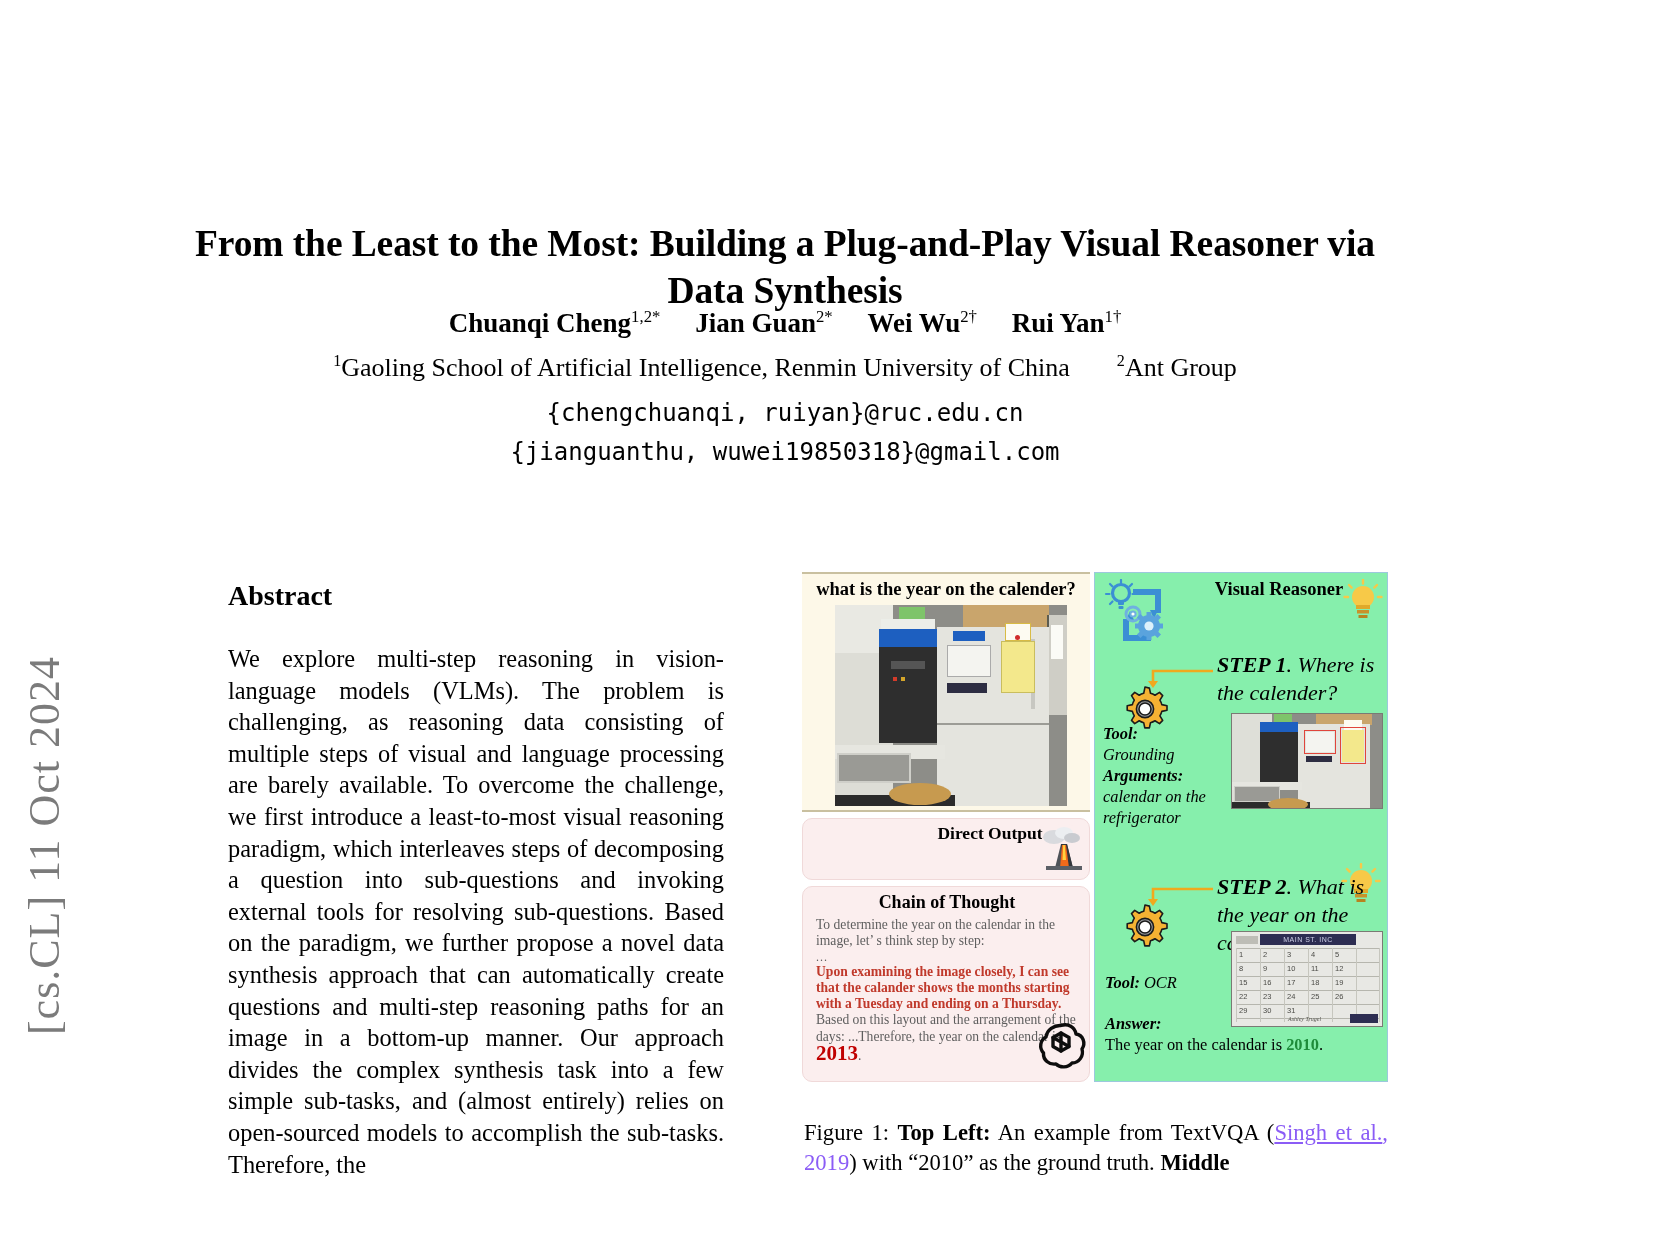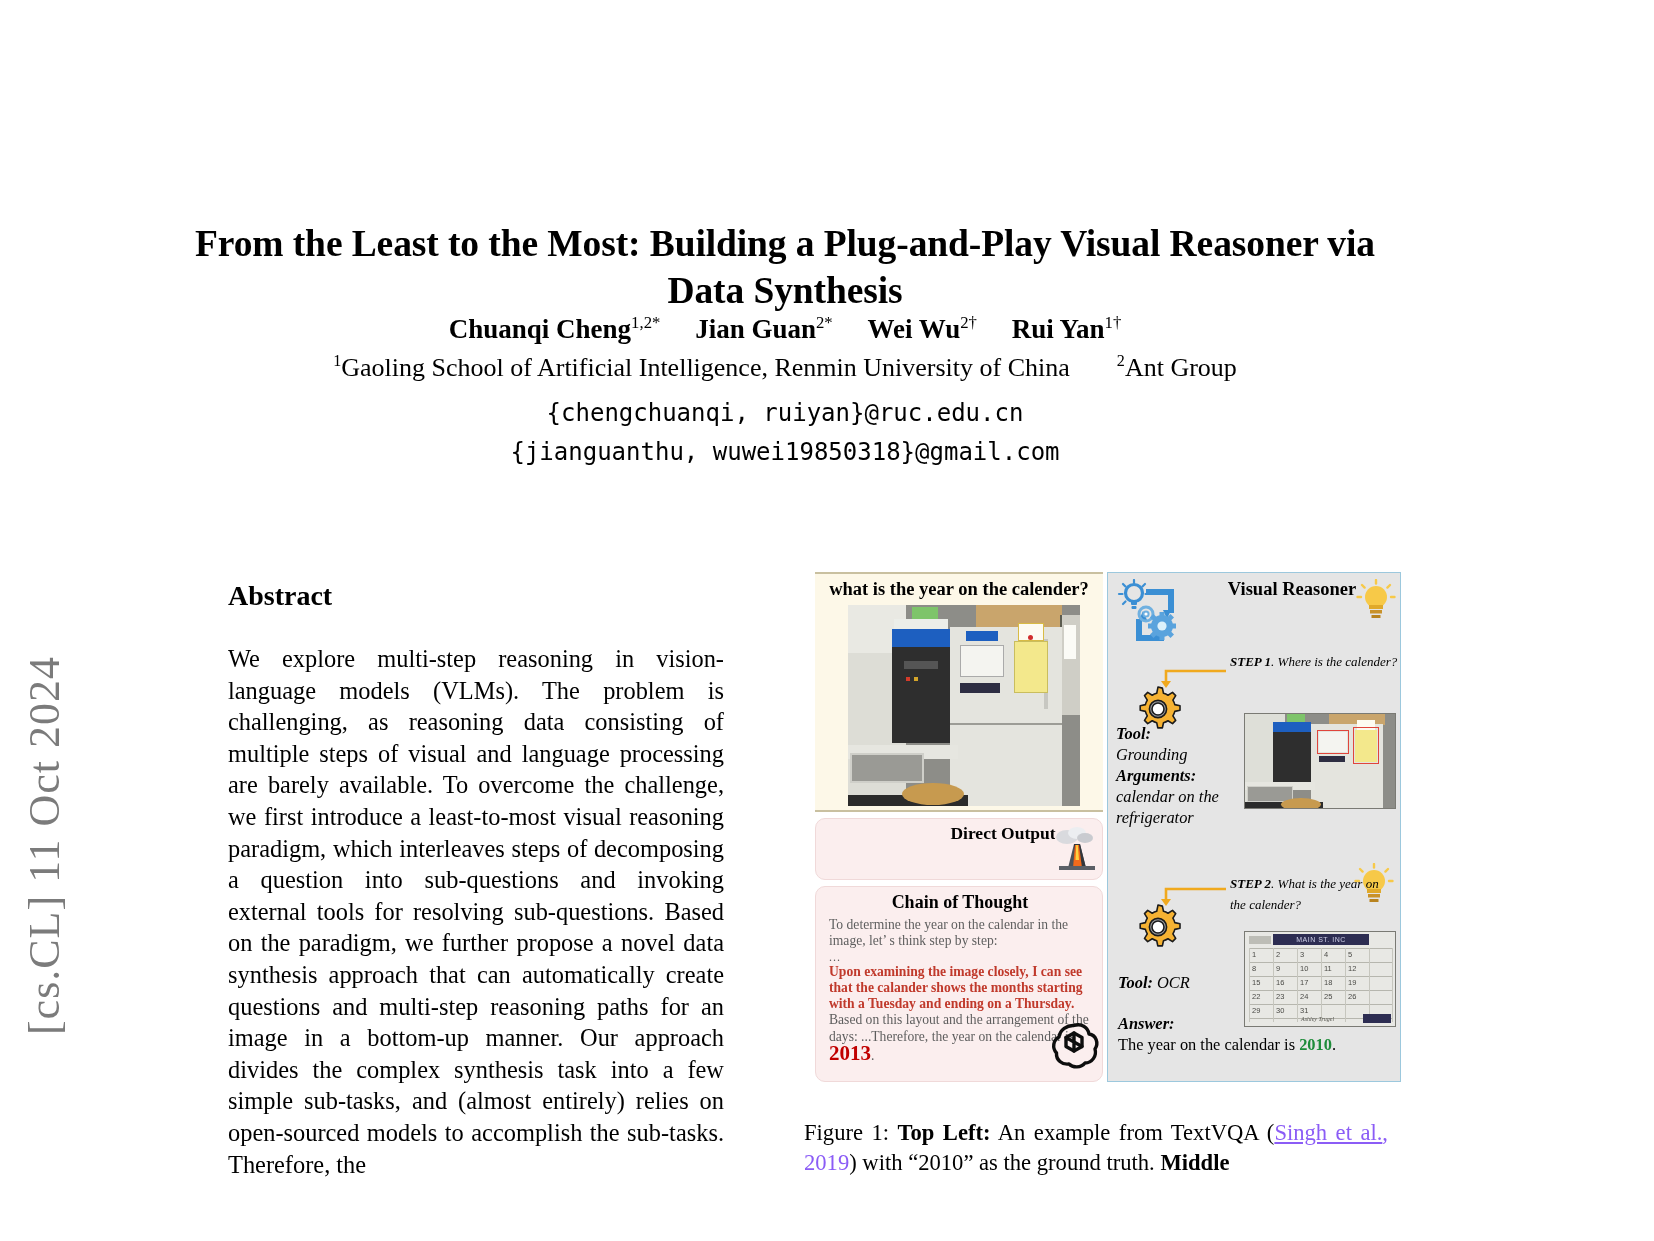--- a/index.html
+++ b/index.html
@@ -49,21 +49,21 @@
   #authors {
     position: absolute;
     left: 180px;
     top: 307px;
     width: 1210px;
     text-align: center;
     font-size: 27px;
     font-weight: bold;
     white-space: nowrap;
   }
-  #authors .auth { display: inline-block; margin: 6px 14px; }
+  #authors .auth { display: inline-block; margin: 0 14px; }
   sup { font-size: 0.62em; font-weight: normal; vertical-align: super; }
 
   #affils {
     position: absolute;
     left: 120px;
     top: 352px;
     width: 1330px;
     text-align: center;
     font-size: 26px;
     white-space: nowrap;
@@ -103,33 +103,32 @@
     hyphens: none;
   }
 
   
   #figure {
     position: absolute;
     left: 802px;
     top: 572px;
     width: 586px;
     height: 510px;
-    margin-left: 13px;
   }
 
   .fig-col-left {
     position: absolute;
     left: 0; top: 0;
     width: 288px; height: 510px;
   }
   .fig-col-right {
     position: absolute;
     left: 292px; top: 0;
     width: 294px; height: 510px;
-    background: #e5e5e5;
+    background: #86efac;
     border: 1px solid #9cc8dd;
     box-sizing: border-box;
   }
 
   
   #example-card {
     position: absolute;
     left: 0; top: 0;
     width: 288px; height: 240px;
     background: #fdf8e8;
@@ -271,23 +270,23 @@
     right: 4px; top: 6px;
     width: 40px; height: 46px;
   }
   #vr-bulb-2 {
     position: absolute;
     right: 6px; top: 290px;
     width: 40px; height: 46px;
   }
   .vr-step {
     position: absolute;
-    font-size: 13px;
+    font-size: 22px;
     font-style: italic;
-    line-height: 21px;
+    line-height: 28px;
   }
   .vr-step b { font-style: italic; font-weight: bold; }
   #vr-step1 { left: 122px; top: 78px; width: 168px; }
   #vr-step2 { left: 122px; top: 300px; width: 166px; }
 
   #vr-gear1 { position: absolute; left: 26px; top: 112px; width: 48px; height: 48px; }
   #vr-gear2 { position: absolute; left: 26px; top: 330px; width: 48px; height: 48px; }
   #vr-conn1 { position: absolute; left: 48px; top: 94px; width: 72px; height: 24px; }
   #vr-conn2 { position: absolute; left: 48px; top: 312px; width: 72px; height: 24px; }
 

